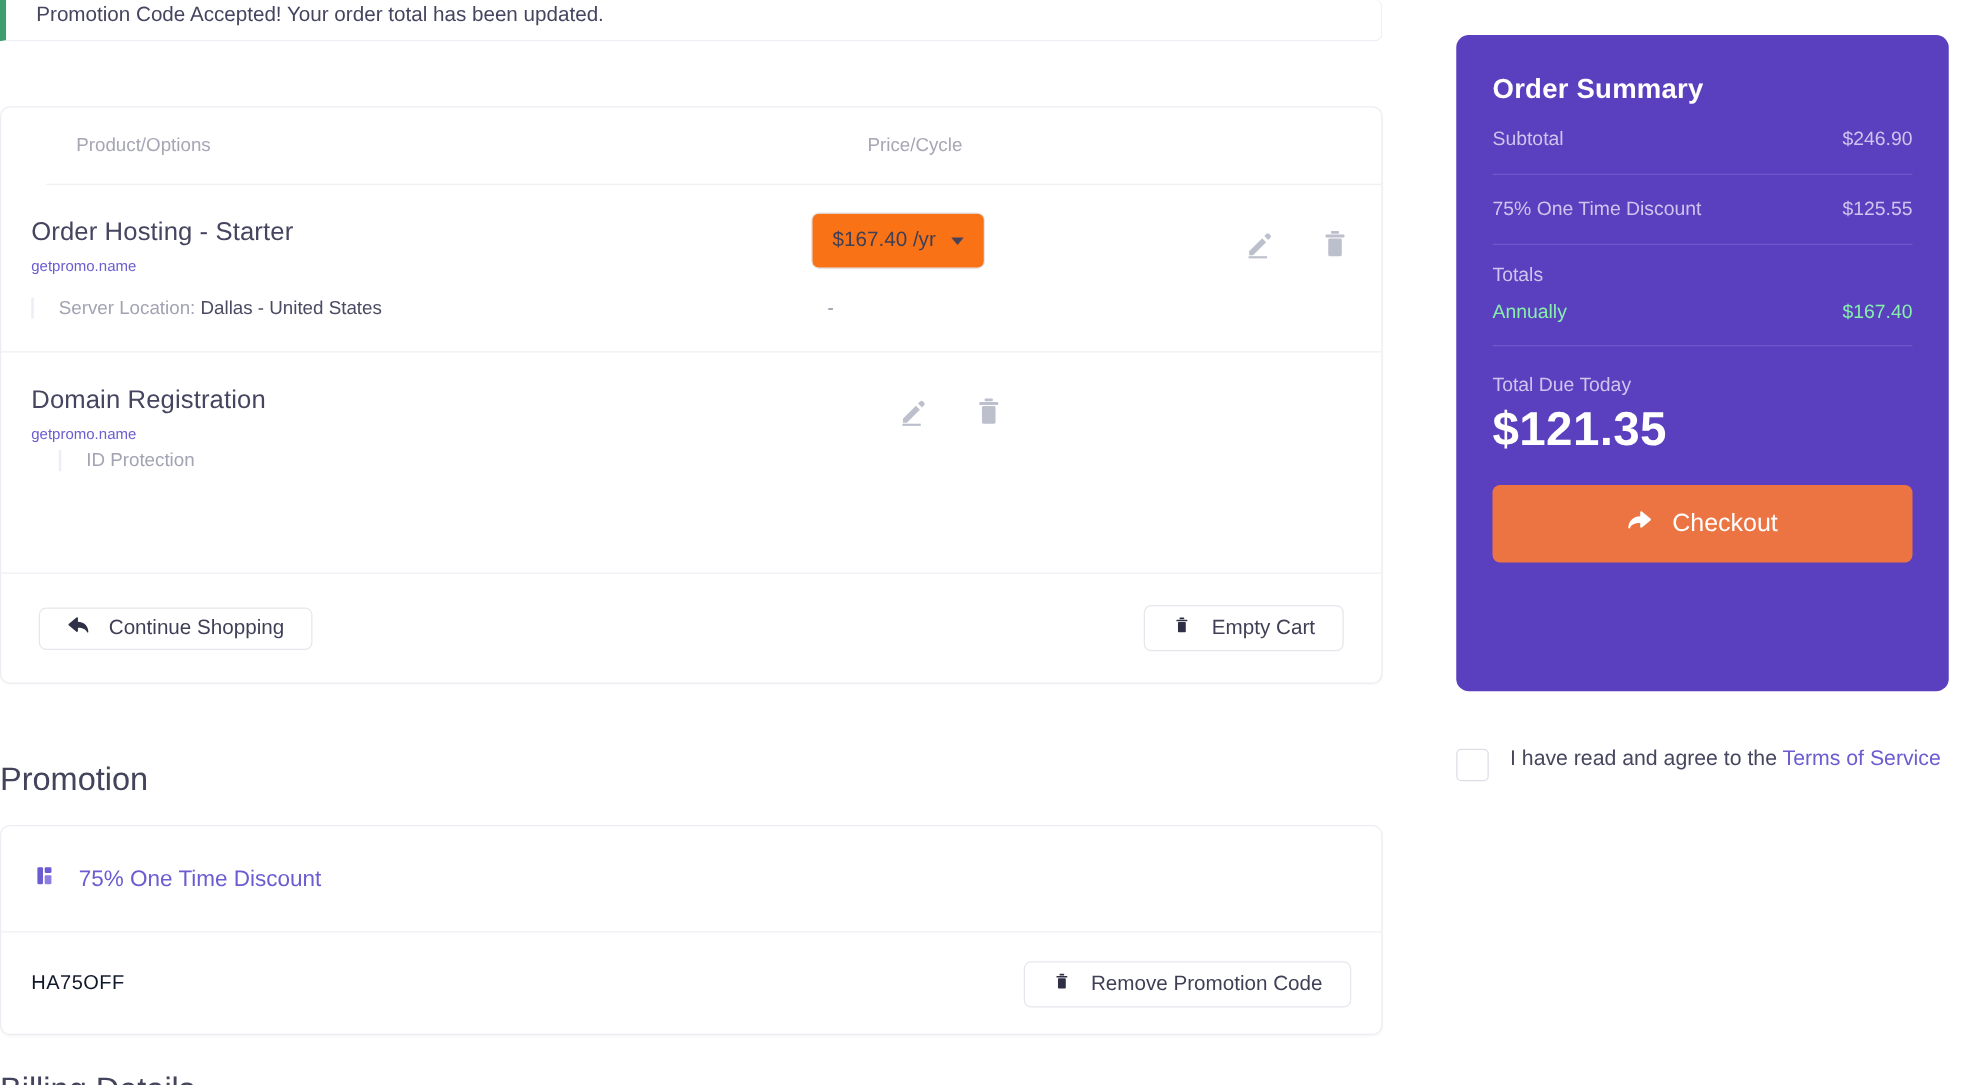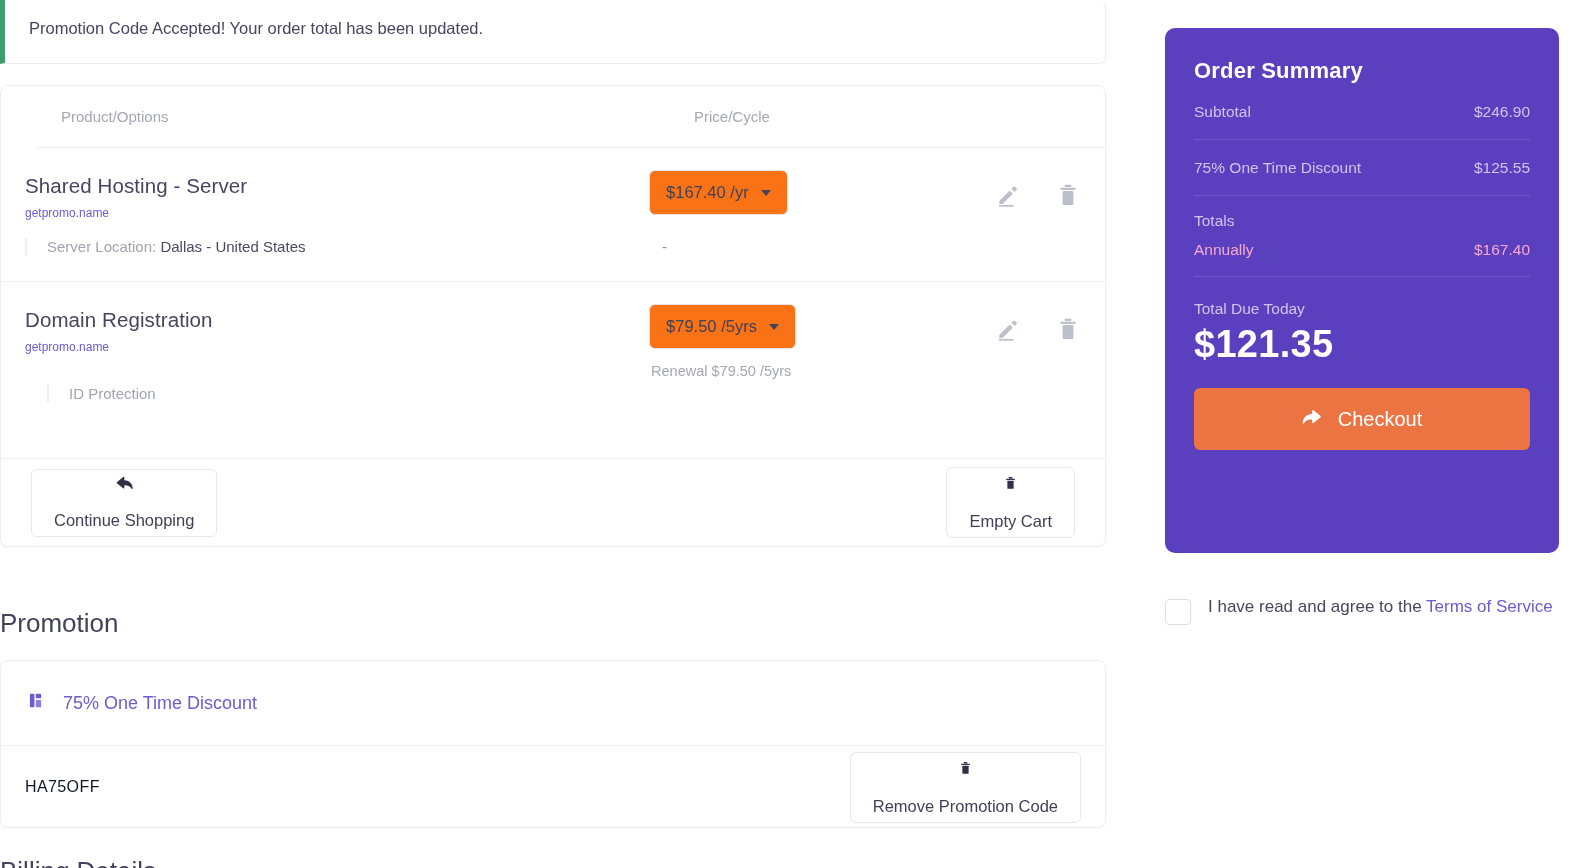--- a/index.html
+++ b/index.html
@@ -15,28 +15,28 @@
   
   .left-col {
     position: absolute; left: 0; top: 0; width: 1106px;
   }
 
   
   .alert {
     position: relative;
     margin: 0 0 0 0;
     width: 1106px;
-    height: 64px;
+    height: 33px;
     background: #ffffff;
     border: 1px solid #eceef3;
     border-left: 5px solid #3e9e6d;
     border-top: none;
     border-radius: 0 6px 6px 0;
     display: flex; align-items: flex-start;
-    padding: 18px 0 0 24px;
+    padding: 2px 0 0 24px;
   }
   .alert-text { font-size: 16.5px; color: #464560; line-height: 1.3; }
 
   
   .card {
     position: absolute;
     left: 0; width: 1106px;
     background: #fff;
     border: 1px solid #ebedf2;
     border-radius: 8px;
@@ -103,21 +103,20 @@
     display: flex; align-items: center; justify-content: space-between;
     padding: 0 30px;
   }
   .btn-outline {
     display: inline-flex; align-items: center; gap: 16px;
     border: 1px solid #e5e7ed; border-radius: 6px;
     background: #fff; cursor: pointer;
     padding: 6px 22px;
     font-size: 16.5px; color: #3f3f56;
     font-family: "Liberation Sans", sans-serif;
-    flex-direction: column;
   }
 
   
   .promo-title {
     position: absolute; left: 0; top: 608px;
     font-size: 26px; color: #43435c; font-weight: 400;
   }
   .promo-card { top: 660px; height: 168px; }
   .promo-top {
     height: 85px; display: flex; align-items: center; gap: 16px;
@@ -148,21 +147,21 @@
   .sum-line {
     display: flex; justify-content: space-between; align-items: center;
     font-size: 15.5px; color: #cfc4ee;
     padding: 19px 0 18px 0;
   }
   .sum-line.bordered { border-bottom: 1px solid #6f58c9; }
   .sum-block { padding: 16px 0 17px 0; border-bottom: 1px solid #6f58c9; }
   .sum-block .lbl { font-size: 15.5px; color: #cfc4ee; }
   .sum-block .pair {
     display: flex; justify-content: space-between; align-items: center;
-    margin-top: 11px; font-size: 15.5px; color: #f9a8d4;
+    margin-top: 11px; font-size: 15.5px; color: #86efac;
   }
   .total-label { margin-top: 23px; font-size: 15.5px; color: #cfc4ee; }
   .total-amount { margin-top: 5px; font-size: 38px; font-weight: bold; letter-spacing: .3px; }
   .checkout {
     margin-top: 22px;
     width: 336px; height: 62px;
     background: #ec7442;
     border: none; border-radius: 6px;
     color: #fff; font-size: 20px;
     display: flex; align-items: center; justify-content: center; gap: 16px;
@@ -197,21 +196,21 @@
     <div class="card cart-card">
 
       <div class="cart-head">
         <div class="col-product"><span class="head-label">Product/Options</span></div>
         <div class="col-price"><span class="head-label">Price/Cycle</span></div>
       </div>
 
       <div class="cart-row">
         <div class="row-main">
           <div class="prod-cell">
-            <div class="prod-title">Shared Hosting - Server</div>
+            <div class="prod-title">Order Hosting - Starter</div>
             <div class="prod-domain">getpromo.name</div>
           </div>
           <div class="price-cell">
             <div class="select-box">
               <span>$167.40 /yr</span>
               <span class="caret"></span>
             </div>
           </div>
           <div class="actions-cell">
             <span class="icon-btn">
@@ -238,27 +237,20 @@
           <div class="sub-value">-</div>
         </div>
         <div style="height:26px"></div>
       </div>
 
       <div class="cart-row with-sep">
         <div class="row-main">
           <div class="prod-cell">
             <div class="prod-title">Domain Registration</div>
             <div class="prod-domain">getpromo.name</div>
-          </div>
-          <div class="price-cell">
-            <div class="select-box">
-              <span>$79.50 /5yrs</span>
-              <span class="caret"></span>
-            </div>
-            <div class="renewal">Renewal $79.50 /5yrs</div>
           </div>
           <div class="actions-cell">
             <span class="icon-btn">
               <svg width="26" height="26" viewBox="0 0 24 24" fill="#bcc0cc">
                   <path d="M4 17.5l9.6-9.6 2.9 2.9L6.9 20.4H4v-2.9z"></path>
                   <rect x="3.6" y="21.2" width="13.6" height="1.6"></rect>
                   <path d="M15.2 6.3l1.6-1.6a1.3 1.3 0 011.9 0l1 1a1.3 1.3 0 010 1.9l-1.6 1.6-2.9-2.9z"></path>
                 </svg>
             </span>
             <span class="icon-btn">

